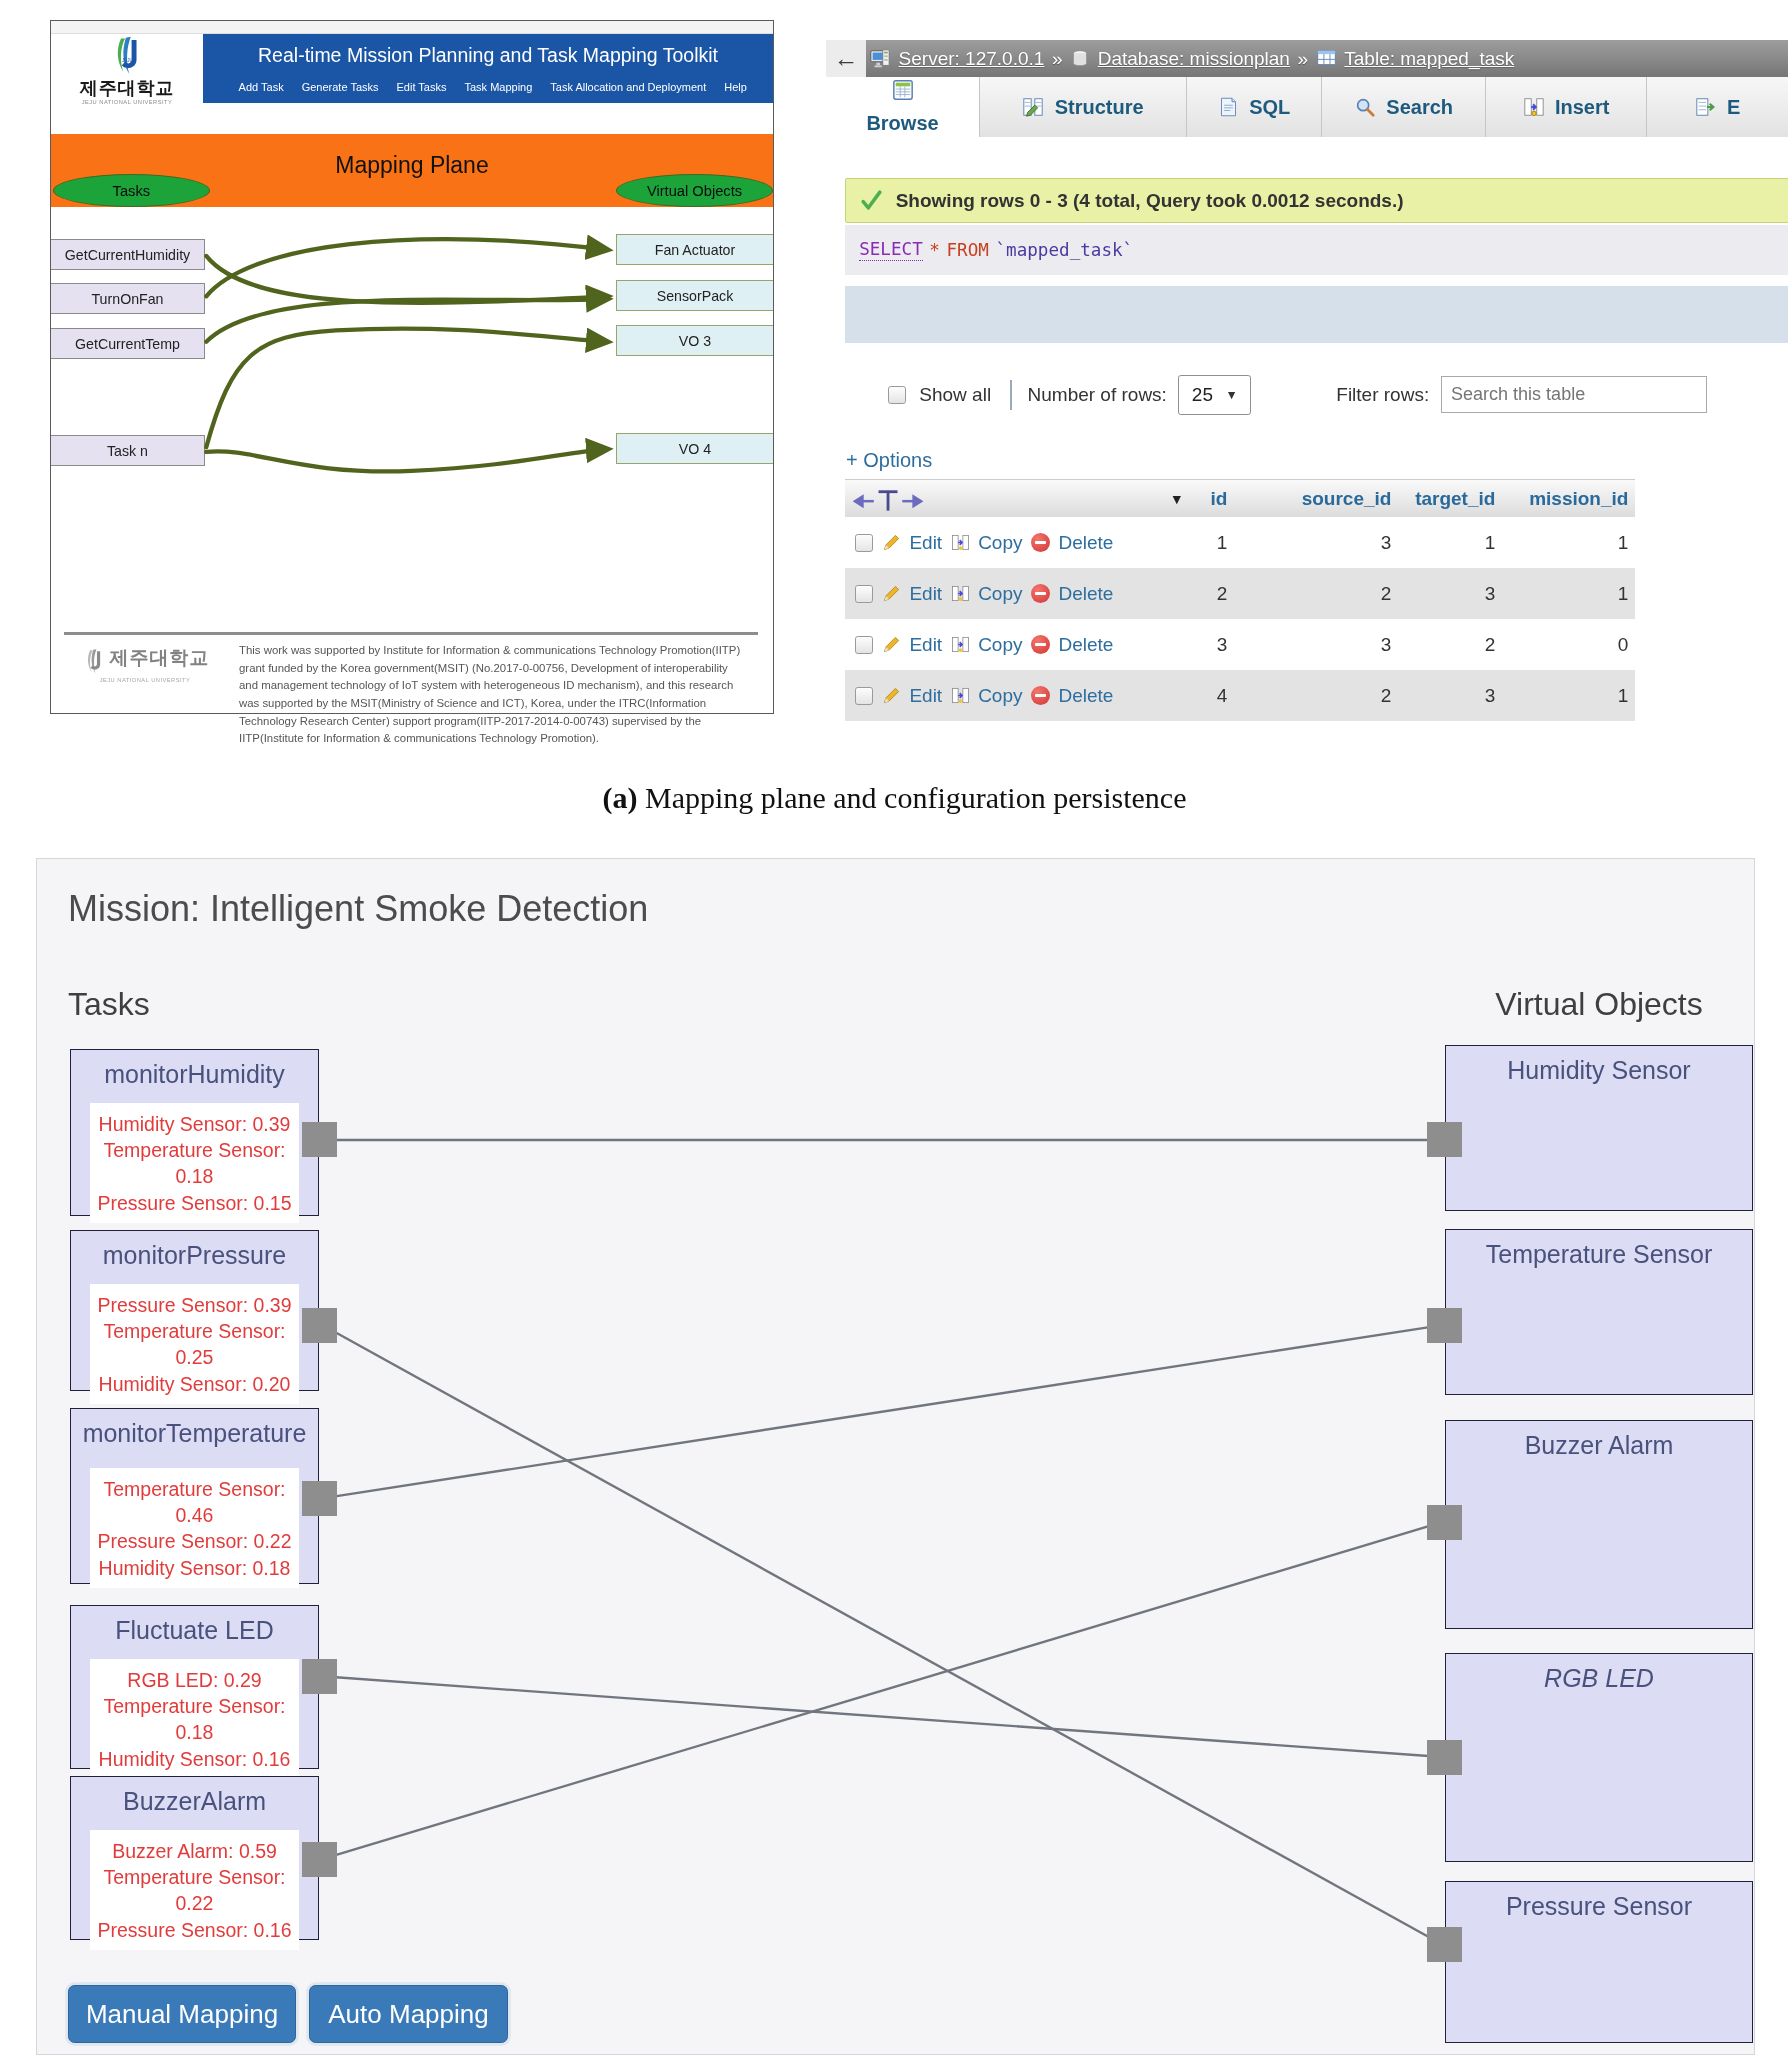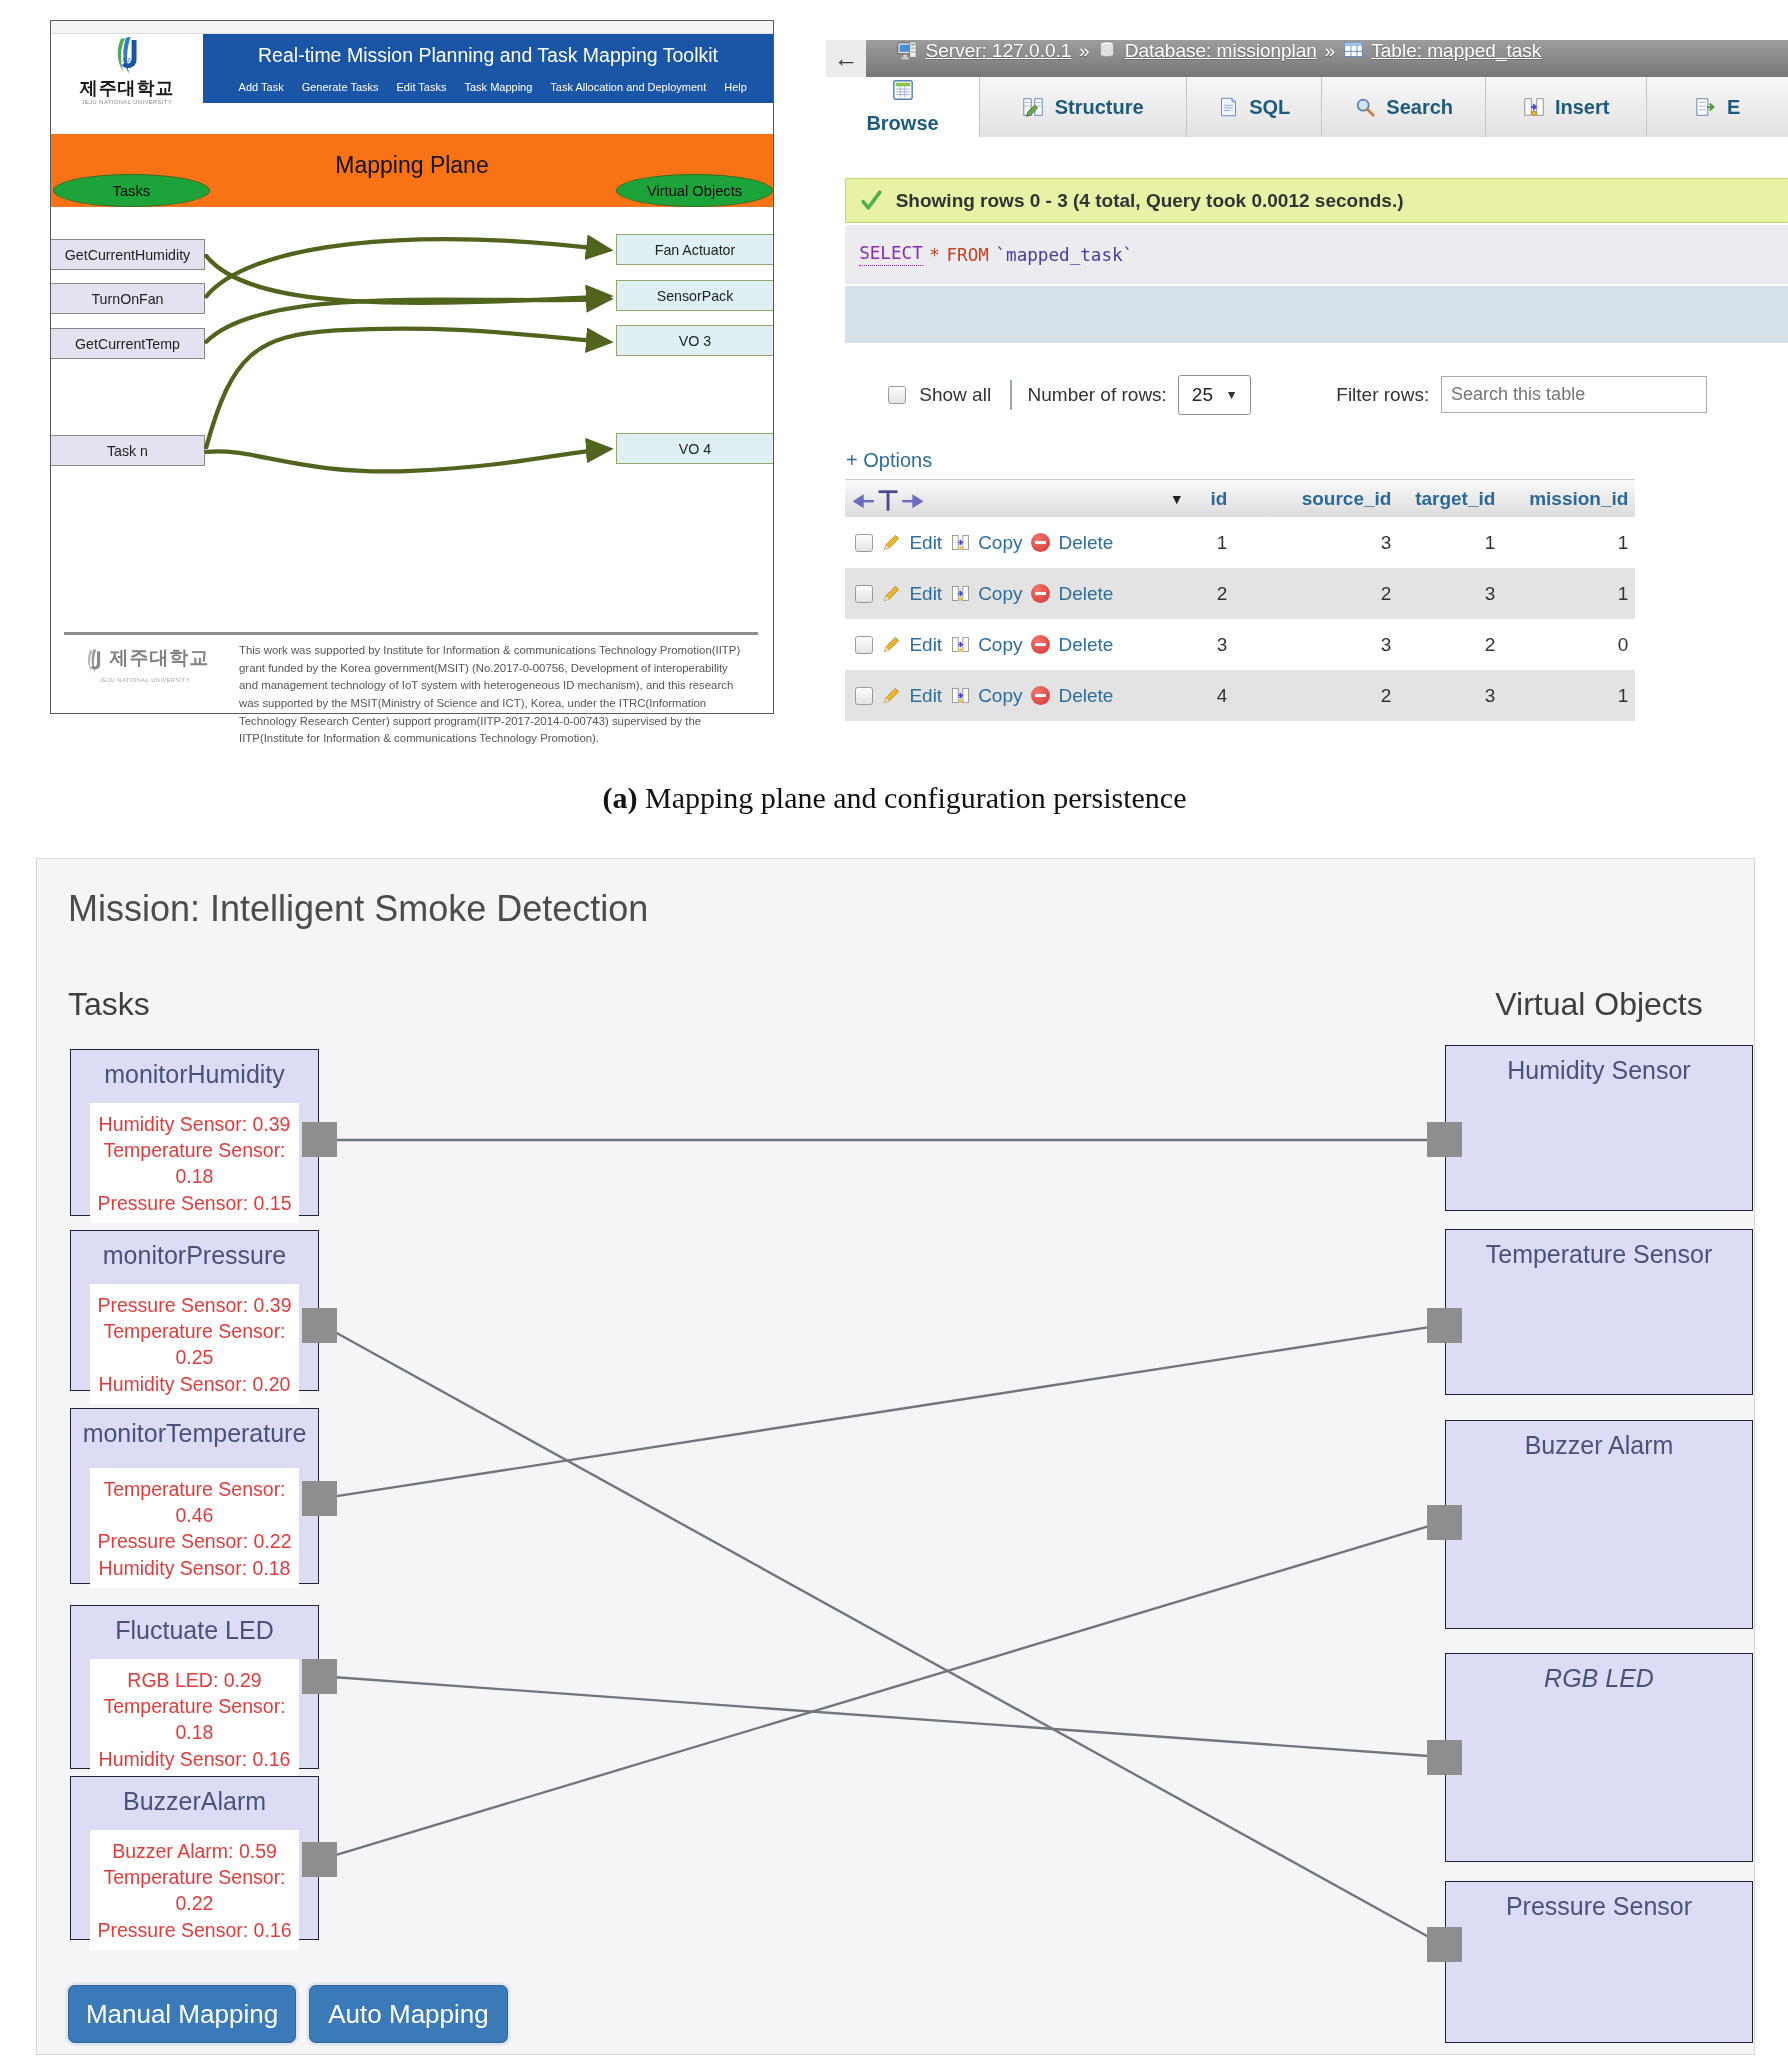--- a/index.html
+++ b/index.html
@@ -31,32 +31,32 @@
   .tk-footer-logo{left:23px;top:624px;width:142px;text-align:center;color:#8a8a8a;}
   .tk-footer-kr{font-size:19px;font-weight:bold;color:#828282;letter-spacing:0.9px;}
   .tk-footer-en{font-size:5.7px;color:#a5a5a5;letter-spacing:0.5px;}
   .tk-footer-text{left:188px;top:621px;width:510px;font-size:11.4px;line-height:1.55;color:#555;}
 
   
   .pma{left:826px;top:40px;width:963px;height:693px;overflow:hidden;background:#fff;}
   .pma-back{left:0;top:0;width:40px;height:37px;background:#ececec;color:#3c3c3c;
             display:flex;align-items:center;justify-content:center;font-size:25px;}
   .pma-crumb{left:40px;top:0;width:923px;height:37px;background:linear-gradient(#9d9d9d,#767676);
-             color:#fff;font-size:19px;display:flex;gap:7.6px;padding-left:30px;
+             color:#fff;font-size:19px;display:flex;align-items:center;gap:7.6px;padding-left:3px;
              box-sizing:border-box;white-space:nowrap;text-shadow:0 0.5px 0.9px rgba(0,0,0,.35);}
   .pma-crumb .crumb-link{text-decoration:underline;}
   .pma-tabs{left:0;top:37px;width:963px;height:60px;display:flex;background:#fff;}
   .pma-tab{display:flex;align-items:center;justify-content:center;gap:10.4px;
            border-right:0.5px solid #c6c6c6;box-sizing:border-box;
            background:linear-gradient(#f7f7f7,#e2e2e2);color:#1D5A7E;font-size:20px;font-weight:bold;}
   .pma-tab.sel{background:#fff;flex-direction:column;}
   .pma-success{left:19px;top:138px;width:944px;height:45px;background:#E8F1A5;border:0.5px solid #C6D276;
                border-radius:1.9px;display:flex;align-items:center;gap:11.4px;padding-left:13.3px;
                box-sizing:border-box;font-size:19px;font-weight:600;color:#333;}
-  .pma-sql{left:19px;top:185px;width:944px;height:59px;background:#EBEBF0;
+  .pma-sql{left:19px;top:185px;width:944px;height:50px;background:#EBEBF0;
            font-family:"DejaVu Sans Mono",monospace;font-size:17.6px;display:flex;align-items:center;
            padding-left:14.2px;box-sizing:border-box;gap:6.6px;}
   .sql-kw{color:#8A2BB4;border-bottom:1.4px dotted #8A2BB4;padding-bottom:1.4px;}
   .sql-op{color:#C8401F;}
   .sql-tbl{color:#4B3AA0;}
   .pma-band{left:19px;top:246px;width:944px;height:57px;background:#D5E0EB;}
   .pma-controls{left:19px;top:332px;width:944px;height:45px;display:flex;align-items:center;
                 font-size:19px;color:#333;}
   .pma-check{width:16px;height:16px;border:0.9px solid #9a9a9a;border-radius:2.8px;
              background:linear-gradient(#fdfdfd,#e4e4e4);}

